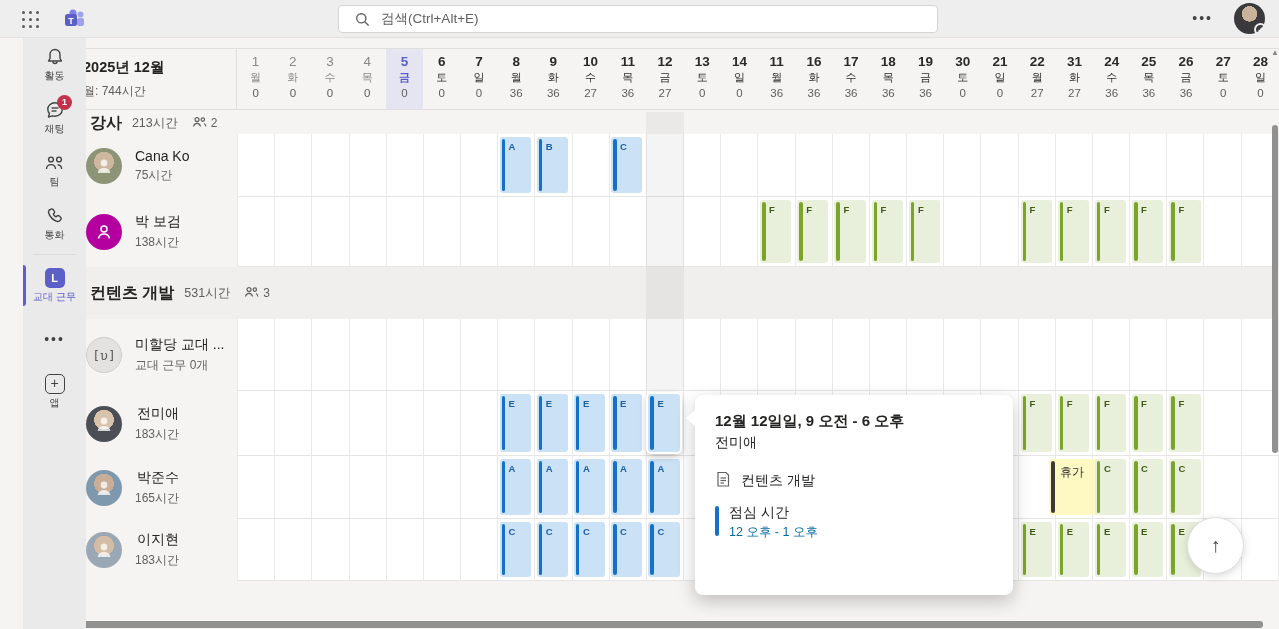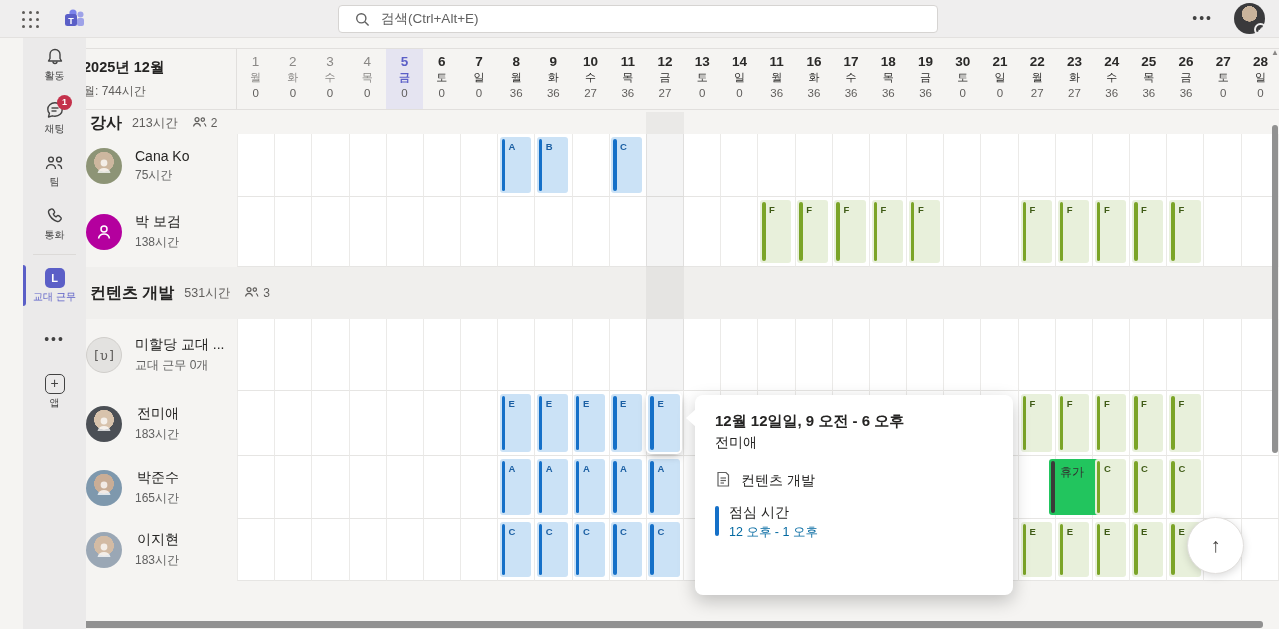--- a/index.html
+++ b/index.html
@@ -299,21 +299,21 @@
           <span class="num">21</span>
           <span class="dow">일</span>
           <span class="hrs">0</span>
         </div>
         <div class="daycol">
           <span class="num">22</span>
           <span class="dow">월</span>
           <span class="hrs">27</span>
         </div>
         <div class="daycol">
-          <span class="num">23</span>
+          <span class="num">31</span>
           <span class="dow">화</span>
           <span class="hrs">27</span>
         </div>
         <div class="daycol">
           <span class="num">24</span>
           <span class="dow">수</span>
           <span class="hrs">36</span>
         </div>
         <div class="daycol">
           <span class="num">25</span>
@@ -622,21 +622,21 @@
           <div class="cell"></div>
           <div class="cell"></div>
           <div class="cell"></div>
         </div>
         <div class="blocklayer">
           <div class="shift" style="left:262.5px;width:31.2px;background:#cbe2f6;color:#1b5fa3"><span class="bar" style="background:#1570c8"></span>A</div>
           <div class="shift" style="left:299.7px;width:31.2px;background:#cbe2f6;color:#1b5fa3"><span class="bar" style="background:#1570c8"></span>A</div>
           <div class="shift" style="left:336.9px;width:31.2px;background:#cbe2f6;color:#1b5fa3"><span class="bar" style="background:#1570c8"></span>A</div>
           <div class="shift" style="left:374.1px;width:31.2px;background:#cbe2f6;color:#1b5fa3"><span class="bar" style="background:#1570c8"></span>A</div>
           <div class="shift" style="left:411.4px;width:31.2px;background:#cbe2f6;color:#1b5fa3"><span class="bar" style="background:#1570c8"></span>A</div>
-          <div class="shift timeoff" style="left:812px;width:68.4px;background:#22c55e;color:#323130"><span class="bar" style="background:#3b3a39"></span>휴가</div>
+          <div class="shift timeoff" style="left:812px;width:68.4px;background:#fef9c3;color:#323130"><span class="bar" style="background:#3b3a39"></span>휴가</div>
           <div class="shift" style="left:857.9px;width:31.2px;background:#e8f0db;color:#3f5b16"><span class="bar" style="background:#7ba428"></span>C</div>
           <div class="shift" style="left:895.1px;width:31.2px;background:#e8f0db;color:#3f5b16"><span class="bar" style="background:#7ba428"></span>C</div>
           <div class="shift" style="left:932.4px;width:31.2px;background:#e8f0db;color:#3f5b16"><span class="bar" style="background:#7ba428"></span>C</div>
         </div>
       </div>
       <div class="mrow" style="height: 62px;">
         <div class="mlabel">
           <div class="avatar photo4">
             <span class="glyph">
               <svg width="20" height="20" viewBox="0 0 20 20" fill="rgba(255,255,255,.75)">

